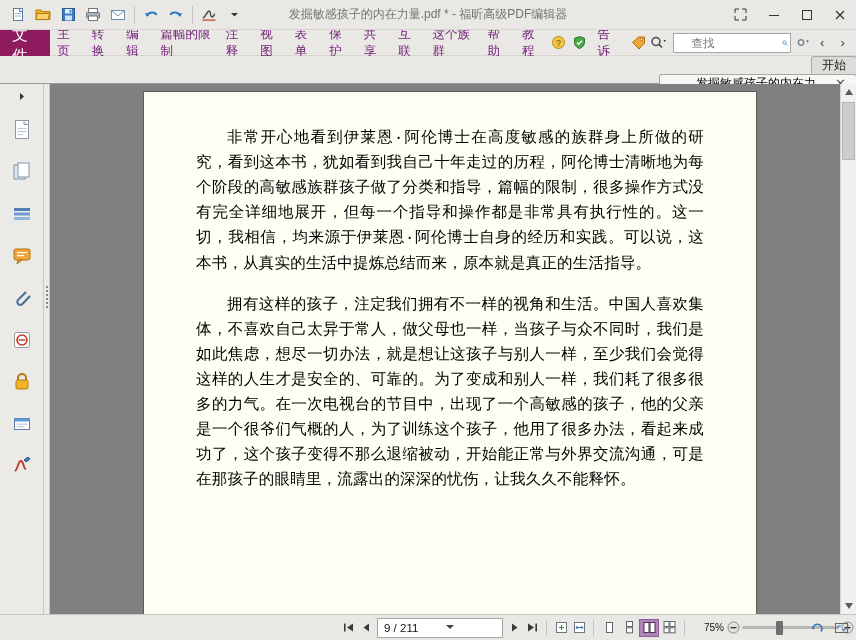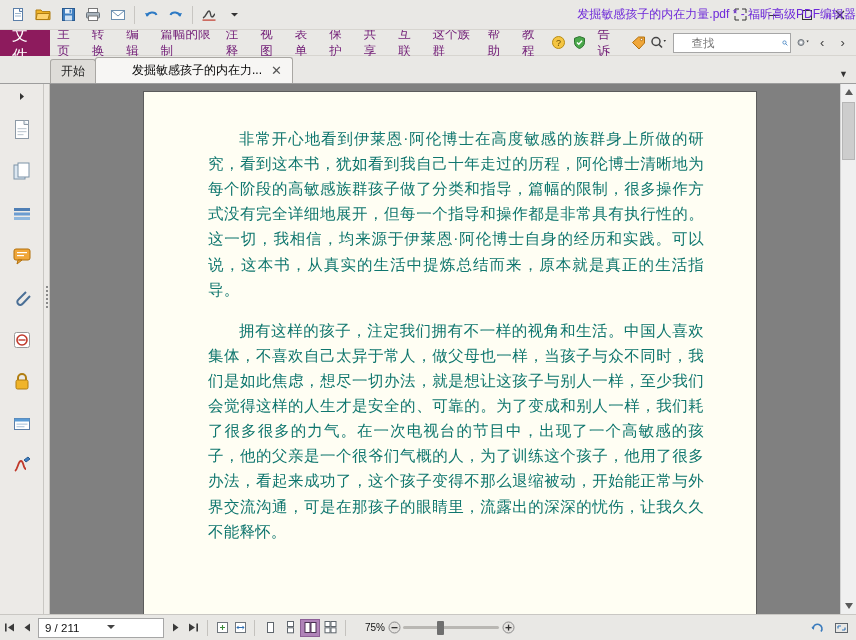--- a/index.html
+++ b/index.html
@@ -19,22 +19,22 @@
     height: 30px; background: #e9e8e5; display: flex; align-items: center;
     border-bottom: 1px solid #d7d5d0; position: relative;
   }
   .qat { display: flex; align-items: center; padding-left: 6px; gap: 1px; }
   .qbtn {
     width: 24px; height: 24px; display: flex; align-items: center; justify-content: center;
     border-radius: 2px; cursor: default;
   }
   .qsep { width: 1px; height: 18px; background: #c8c6c2; margin: 0 3px; }
   .title-text {
-    position: absolute; left: 0; right: 0; text-align: right;
-    font-size: 12px; color: #6d28d9; pointer-events: none;
+    position: absolute; left: 0; right: 0; text-align: center;
+    font-size: 12px; color: #737373; pointer-events: none;
   }
   .wbtns { margin-left: auto; display: flex; align-items: center; height: 100%; }
   .wbtn { width: 33px; height: 28px; display: flex; align-items: center; justify-content: center; }
 
   
   .menubar {
     height: 26px; background: #e9e8e5; display: flex; align-items: stretch;
     border-bottom: 1px solid #d7d5d0; font-size: 12.5px;
   }
   .file-menu {
@@ -49,21 +49,21 @@
   }
   .search-box input {
     border: 0; outline: 0; width: 92px; font-size: 11.5px; font-family: "Liberation Sans", sans-serif;
     color: #333; background: transparent;
   }
   .mini-btn { width: 20px; height: 20px; display: flex; align-items: center; justify-content: center; }
 
   
   .tabbar {
     height: 28px; background: #e9e8e5; display: flex; align-items: flex-end;
-    border-bottom: 1px solid #9d9d9d; position: relative; padding-left: 50px;
+    border-bottom: 1px solid #9d9d9d; position: relative; padding-left: 50px; flex-direction: column;
   }
   .tab {
     height: 24px; display: flex; align-items: center; padding: 0 10px;
     background: #dedcd8; border: 1px solid #a9a7a3; border-bottom: none;
     font-size: 12px; color: #222; margin-right: -1px;
     border-top-left-radius: 3px; border-top-right-radius: 3px;
     transform: skewX(0deg);
   }
   .tab.active { background: #f7f6f4; height: 26px; color: #000; padding-left: 36px; }
   .tab .tab-close { margin-left: 9px; font-size: 13px; color: #555; }
@@ -85,22 +85,22 @@
   .viewer {
     flex: 1; position: relative; overflow: hidden; background: #808080;
     display: flex; justify-content: center;
   }
   .page {
     width: 612px; background: #fffef3; margin-top: 8px; position: relative;
     box-shadow: 0 0 0 1px #5c5c5c;
     padding: 34px 52px 10px 52px;
   }
   .page p {
-    margin: 0 0 16px 12px; font-family: Liberation Serif, serif;
-    font-size: 15.5px; line-height: 1.62; color: #0f766e;
+    margin: 0 0 16px 0; font-family: Liberation Mono, monospace;
+    font-size: 15.5px; line-height: 1.62; color: #000000;
     text-align: justify; text-indent: 2em; letter-spacing: 0.2px;
   }
   .gripper {
     position: absolute; left: 0; top: 0; width: 6px; height: 100%;
     background: #eceae7; border-right: 1px solid #c9c7c3;
   }
   .grip-dots { position: absolute; left: 1px; top: 200px; width: 4px; height: 28px; }
   .grip-dots i { display: block; width: 2px; height: 2px; background: #8a8a8a; margin: 2px 0 0 1px; }
 
   
@@ -114,21 +114,21 @@
   }
   .vscroll .thumb {
     position: absolute; top: 18px; left: 1px; width: 13px; height: 58px; background: #cdcdcd;
     border: 1px solid #b6b6b6;
   }
   .vscroll .bottom { position: absolute; bottom: 0; left: 0; right: 0; }
 
   
   .statusbar {
     height: 26px; background: #e9e8e5; border-top: 1px solid #c9c7c3;
-    display: flex; align-items: center; justify-content: flex-start; gap: 0; position: relative;
+    display: flex; align-items: center; justify-content: flex-end; gap: 0; position: relative;
   }
   .sb-btn { width: 18px; height: 18px; display: flex; align-items: center; justify-content: center; color: #333; }
   .pagebox {
     display: flex; align-items: center; background: #fff; border: 1px solid #a6a6a6;
     height: 20px; padding: 0 2px 0 6px; margin: 0 2px;
   }
   .pagebox span { font-size: 11.5px; color: #111; min-width: 58px; }
   .pagebox .caret { font-size: 8px; color: #444; padding-left: 4px; }
   .sep-v { width: 1px; height: 16px; background: #c4c2be; margin: 0 5px; }
   .layout-btn {

